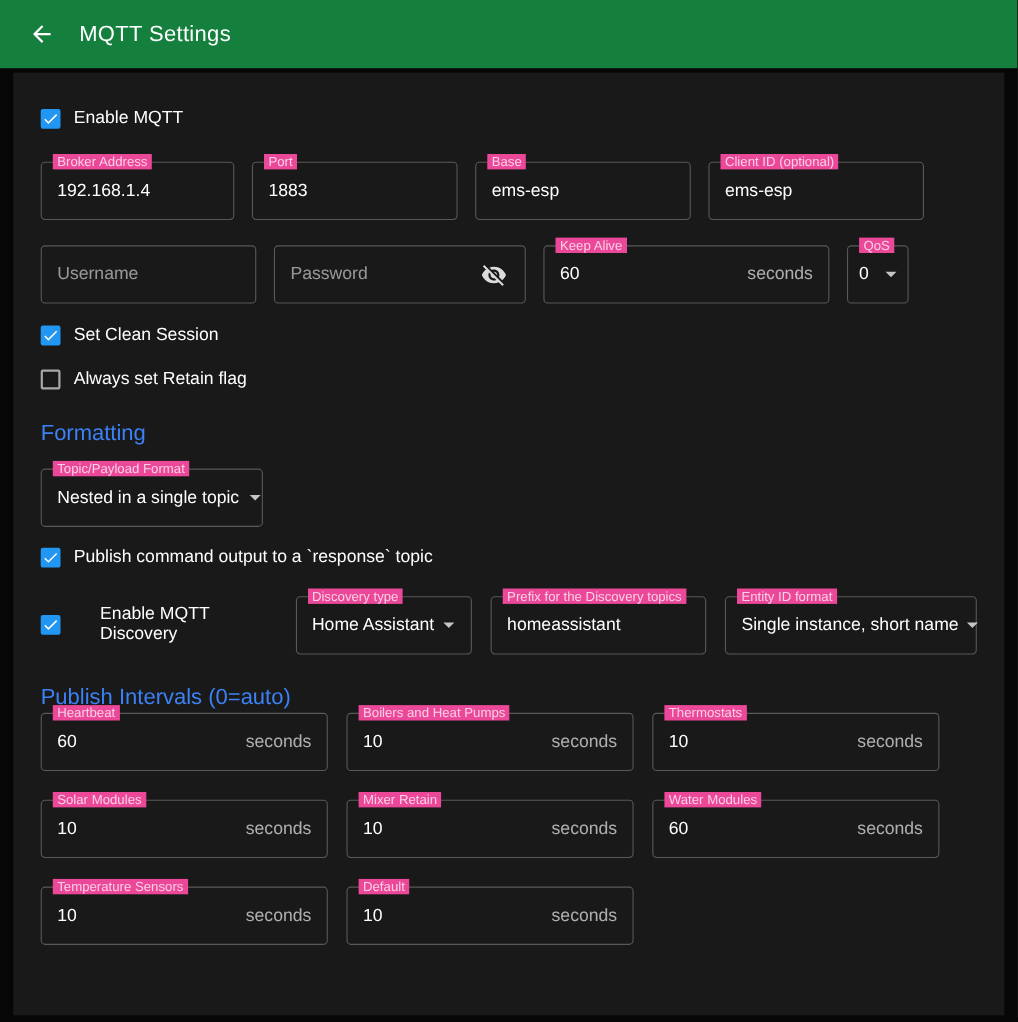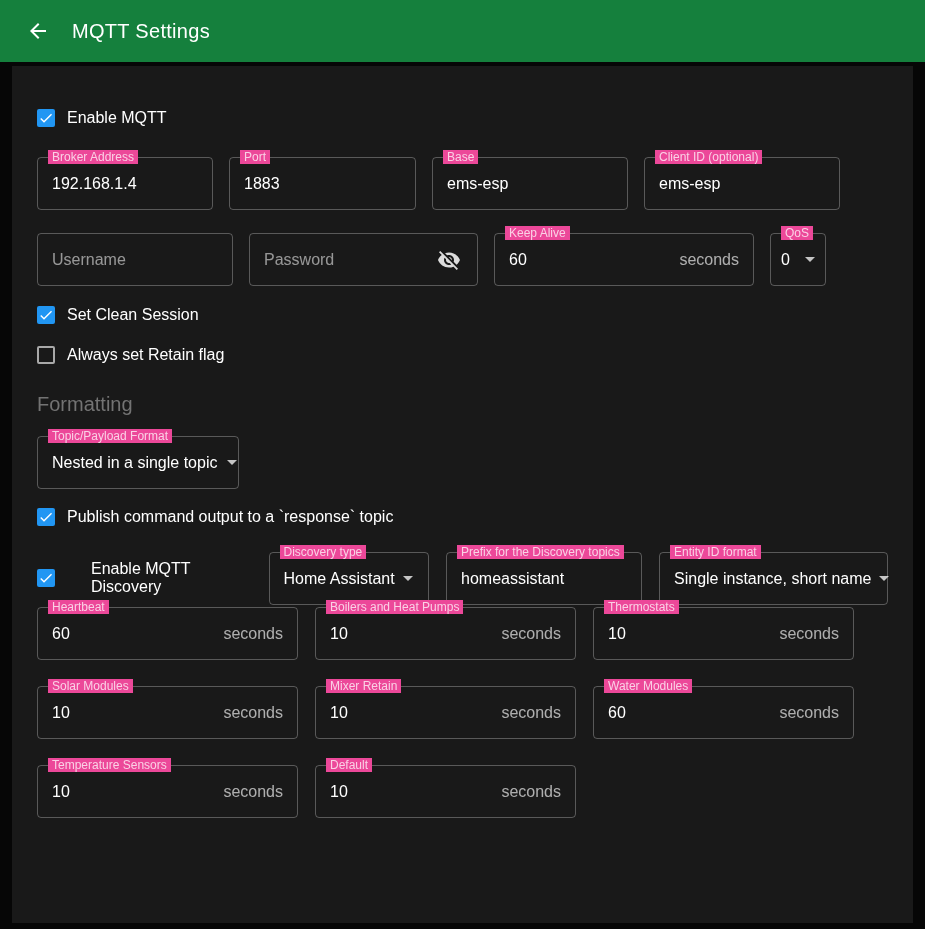--- a/index.html
+++ b/index.html
@@ -110,31 +110,31 @@
     cursor: pointer;
   }
   
   .w176 { width: 176px; } .w187 { width: 187px; } .w196 { width: 196px; }
   .w202 { width: 202px; } .w229 { width: 229px; } .w260 { width: 260px; }
   .w152 { width: 165px; } .w56  { width: 56px; padding: 0 10px; }
   
   .section-h {
     font-size: 20px;
     font-weight: 400;
-    color: #737373;
+    color: #3b82f6;
   }
   .discovery-row { display: flex; gap: 17px; align-items: flex-start; }
   .discovery-label { width: 222px; margin-top: 8px; }
   .intervals-grid {
     display: grid;
     grid-template-columns: repeat(3, 261px);
     gap: 26px 17px;
   }
   
-  .mt10 { margin-top: 10px; }
+  .mt10 { margin-top: 0; }
   .mt27 { margin-top: 27px; }
   .mt23 { margin-top: 23px; }
   .mt17 { margin-top: 17px; }
   .mt16 { margin-top: 16px; }
   .mt26 { margin-top: 26px; }
   .mt20 { margin-top: 20px; }
   .mt28 { margin-top: 28px; }
   .mt19 { margin-top: 2px; }
 </style>
 </head>
@@ -266,20 +266,21 @@
       <span class="flabel">Prefix for the Discovery topics</span>
       <input value="homeassistant" style="">
     </div>
     <div class="field select w229">
       <span class="flabel">Entity ID format</span>
       <span class="selval">Single instance, short name</span>
       <span class="dd-arrow" style="margin-left:8px;"></span>
     </div>
   </div>
 
+  <h2 class="section-h mt28">Publish Intervals (0=auto)</h2>
 
   <div class="intervals-grid mt19">
 
     <div class="field">
       <span class="flabel">Heartbeat</span>
       <input value="60" style="">
       <span class="suffix">seconds</span>
     </div>
     <div class="field">
       <span class="flabel">Boilers and Heat Pumps</span>

